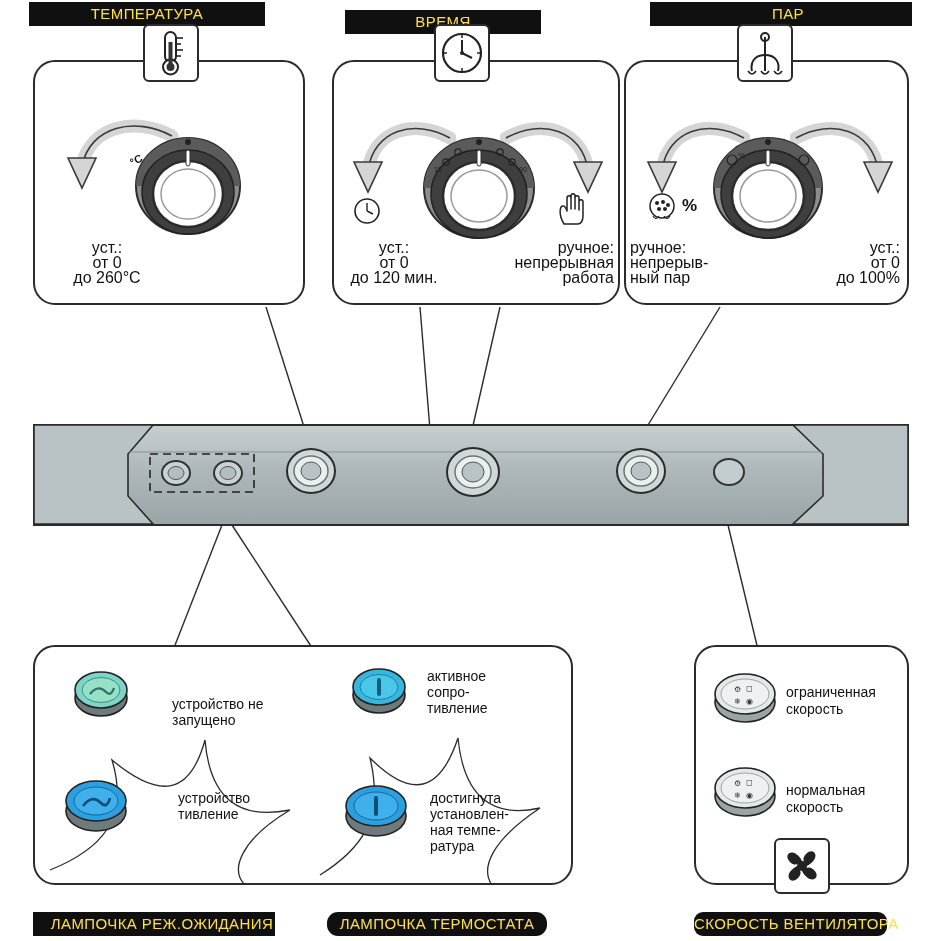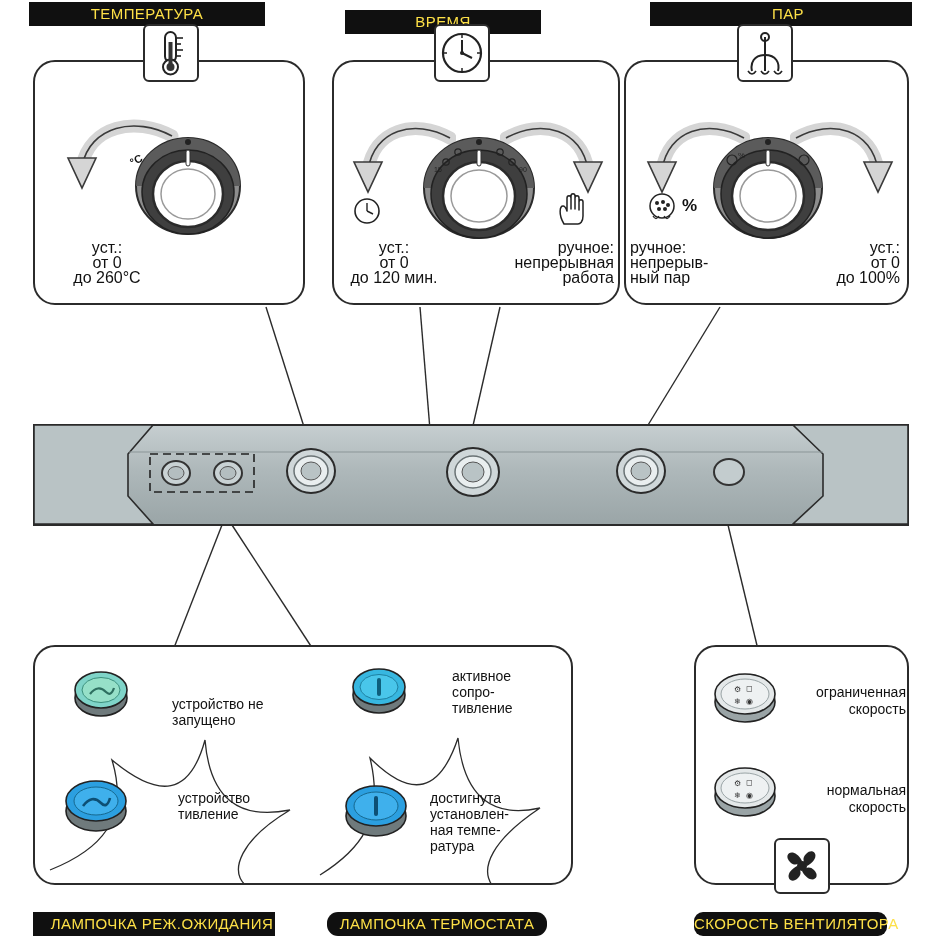--- a/index.html
+++ b/index.html
@@ -78,21 +78,20 @@
     font-size: 14px;
     line-height: 16px;
     white-space: pre-line;
   }
 
   .spd-cap {
     position: absolute;
     font-size: 14px;
     line-height: 17px;
     white-space: pre-line;
-    text-align: right;
   }
 </style>
 </head>
 <body>
 
 <div class="blk-label abs" style="left:29px; top:2px; width:236px;">ТЕМПЕРАТУРА</div>
 <div class="blk-label abs" style="left:345px; top:2px; width:196px;margin-top:8px;">ВРЕМЯ</div>
 <div class="blk-label abs" style="left:650px; top:2px; width:248px;padding-left:14px;">ПАР</div>
 
 <div class="panel abs" style="left:33px; top:60px; width:272px; height:245px;"></div>
@@ -315,21 +314,21 @@
 </svg>
 <div class="lamp-cap" style="left:172px; top:678px; width:140px;margin-top:18px;">устройство не
 запущено</div>
 
 <svg class="abs" style="left:348px; top:665px;" width="62" height="52" viewBox="0 0 62 52">
   <ellipse cx="31" cy="30" rx="26" ry="18" fill="#6f7a7c" stroke="#222" stroke-width="1.6"></ellipse>
   <ellipse cx="31" cy="22" rx="26" ry="18" fill="#37b7e0" stroke="#222" stroke-width="1.6"></ellipse>
   <ellipse cx="31" cy="22" rx="19" ry="12.5" fill="#49c6ea" stroke="#1d7fa0" stroke-width="1"></ellipse>
   <rect x="29" y="13" width="4" height="18" rx="2" fill="#0e5f7c"></rect>
 </svg>
-<div class="lamp-cap" style="left:452px; top:668px; width:130px;">активное
+<div class="lamp-cap" style="left:427px; top:668px; width:130px;">активное
 сопро-
 тивление</div>
 
 <svg class="abs" style="left:60px; top:775px;" width="72" height="58" viewBox="0 0 72 58">
   <ellipse cx="36" cy="36" rx="30" ry="20" fill="#6f7a7c" stroke="#222" stroke-width="1.6"></ellipse>
   <ellipse cx="36" cy="26" rx="30" ry="20" fill="#2b9fe0" stroke="#222" stroke-width="1.6"></ellipse>
   <ellipse cx="36" cy="26" rx="22" ry="14" fill="#3fb0ec" stroke="#16688f" stroke-width="1"></ellipse>
   <path d="M23 31 q9 -12 18 -3 q6 6 9 -5" stroke="#0d4f74" stroke-width="2.6" fill="none"></path>
 </svg>
 <div class="lamp-cap" style="left:178px; top:790px; width:140px;">устройство

